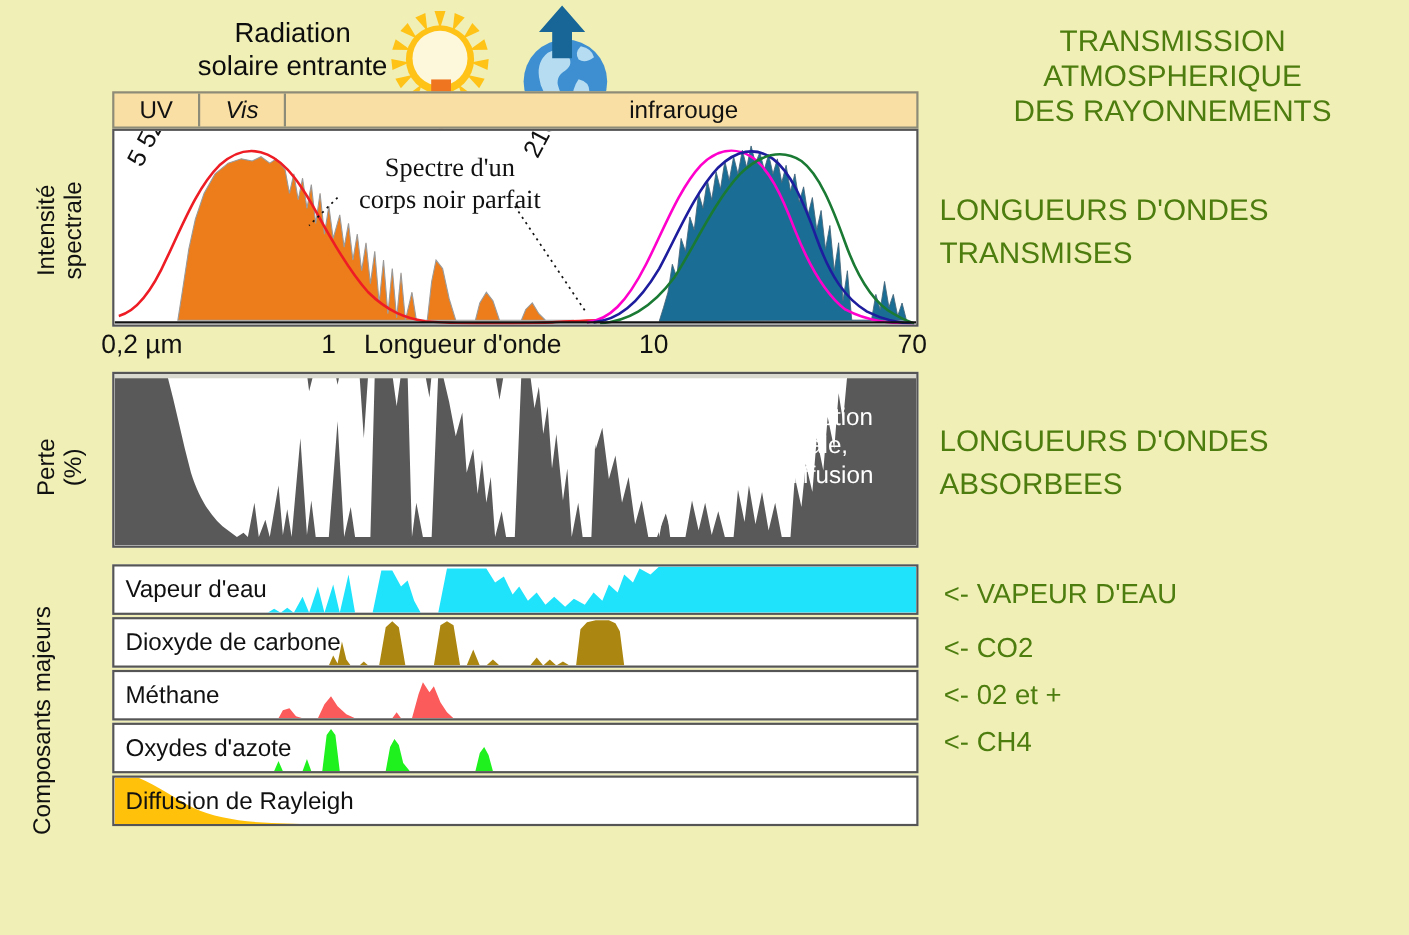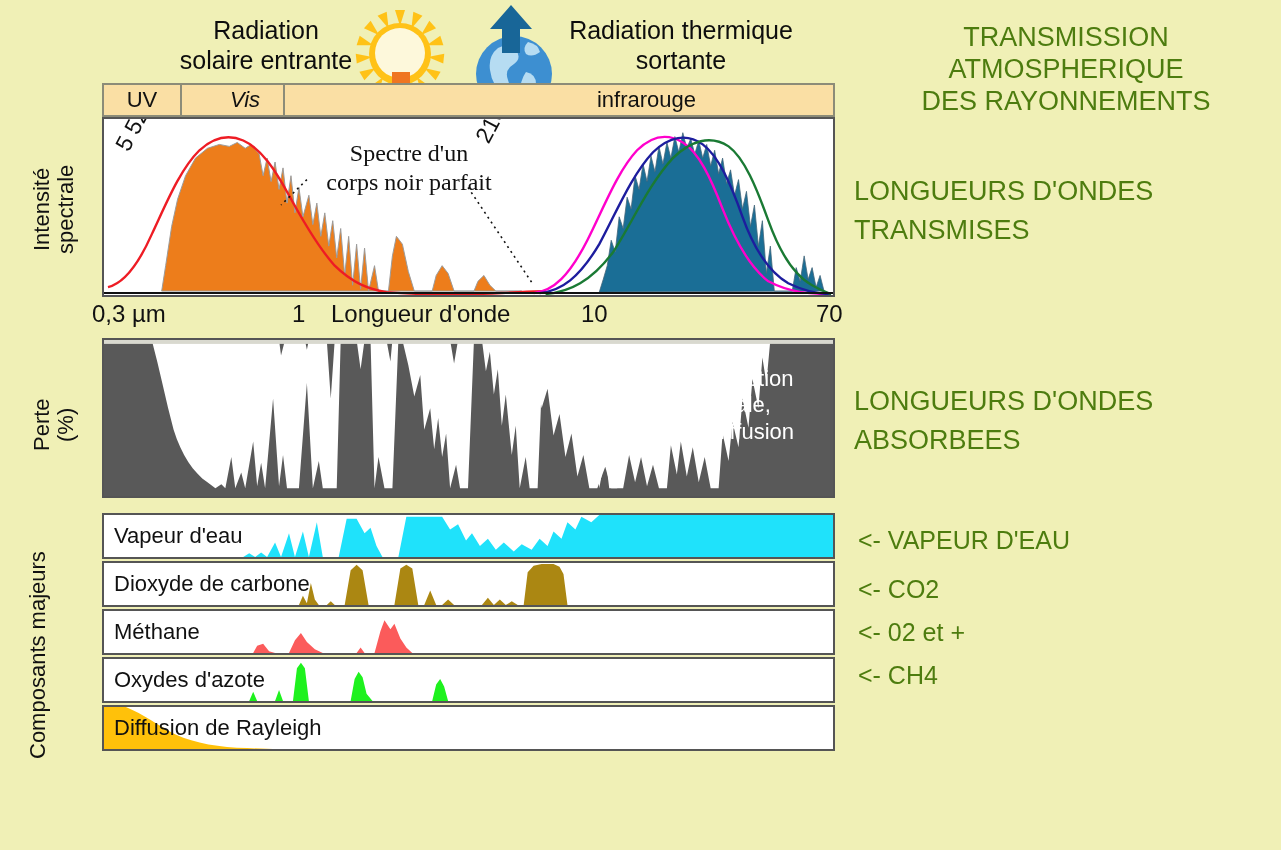--- a/index.html
+++ b/index.html
@@ -25,21 +25,21 @@
   #thermal-label{left:515px;top:16px;width:300px;}
 
   
   #sun-icon{position:absolute;left:338px;top:8px;width:92px;height:92px;}
   #earth-icon{position:absolute;left:452px;top:6px;width:92px;height:110px;}
 
   
   #band-strip{
     position:absolute;left:86px;top:83px;width:733px;height:34px;
     background:#fadfa4;border:2px solid #8c8c78;box-sizing:border-box;
-    display:flex;align-items:stretch;gap:25px;
+    display:flex;align-items:stretch;
   }
   .band{
     display:flex;align-items:center;justify-content:center;
     font-size:22px;color:#111;box-sizing:border-box;
     border-right:2px solid #8c8c78;
   }
   #band-uv{width:78px;}
   #band-vis{width:78px;font-style:italic;}
   #band-ir{flex:1;border-right:none;position:relative;}
 
@@ -119,22 +119,20 @@
   #note-o2{top:618px;}
   #note-ch4{top:661px;}
 </style>
 </head>
 <body>
 
 <div class="stage">
 
   <div class="hdr-label" id="solar-label">Radiation
 solaire entrante</div>
-  <div class="hdr-label" id="thermal-label">Radiation thermique
-sortante</div>
 
   <div id="sun-icon">
     <svg viewBox="0 0 92 92" xmlns="http://www.w3.org/2000/svg">
       <g fill="#ffc217">
         <g transform="translate(46,46)">
           <g id="ray">
               <polygon points="-5,-44 5,-44 0,-28"></polygon>
             </g>
           <use href="#ray" transform="rotate(24)"></use>
             <use href="#ray" transform="rotate(48)"></use>
@@ -236,21 +234,21 @@
                 transform-origin:left top;font-size:23px;color:#111;white-space:nowrap;">5 525 K</div>
     <div style="position:absolute;left:366px;top:16px;transform:rotate(-62deg);
                 transform-origin:left top;font-size:23px;color:#111;white-space:nowrap;">210-310 K</div>
 
     <div style="position:absolute;left:190px;top:20px;width:230px;font-size:24px;
                 color:#111;text-align:center;line-height:1.2;white-space:pre-line;font-family:Liberation Serif, serif;">Spectre d'un
 corps noir parfait</div>
   </div>
 
   <div id="xaxis-row">
-    <span id="xt-start">0,3 µm</span>
+    <span id="xt-start">0,2 µm</span>
     <span id="xt-one">1</span>
     <span id="xt-name">Longueur d'onde</span>
     <span id="xt-ten">10</span>
     <span id="xt-end">70</span>
   </div>
 
   <div id="panel-perte">
     <svg viewBox="0 0 733 160" preserveAspectRatio="none" xmlns="http://www.w3.org/2000/svg">
       <rect x="0" y="0" width="733" height="160" fill="#595959"></rect>
 

